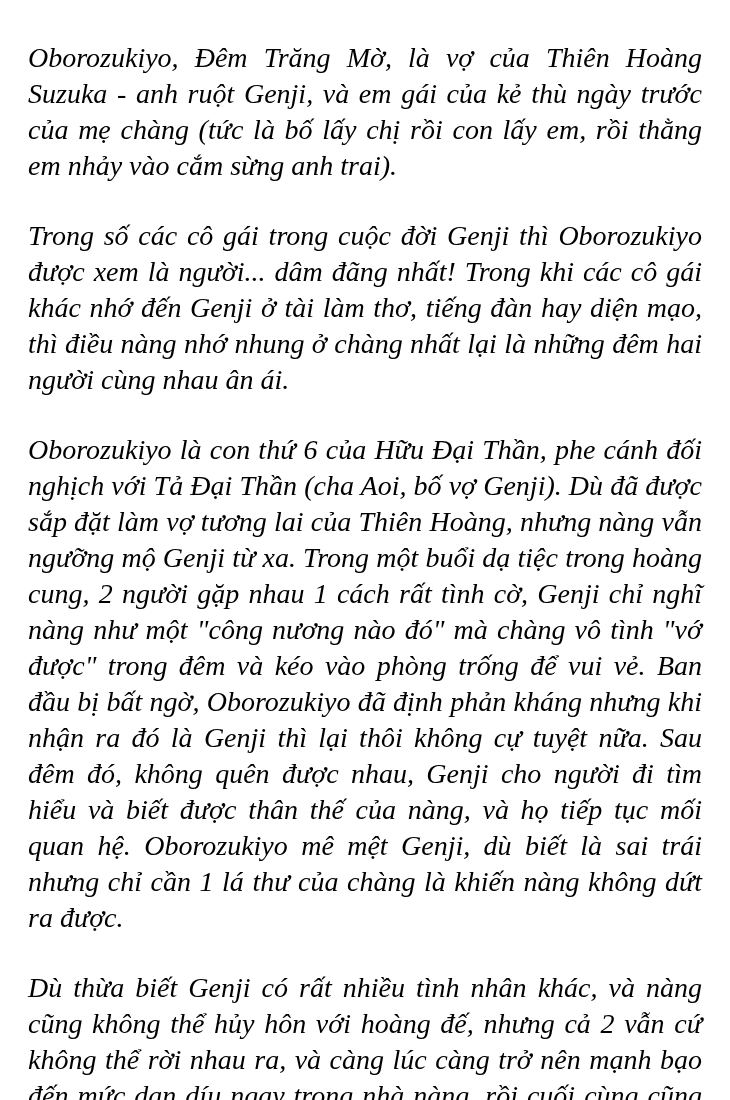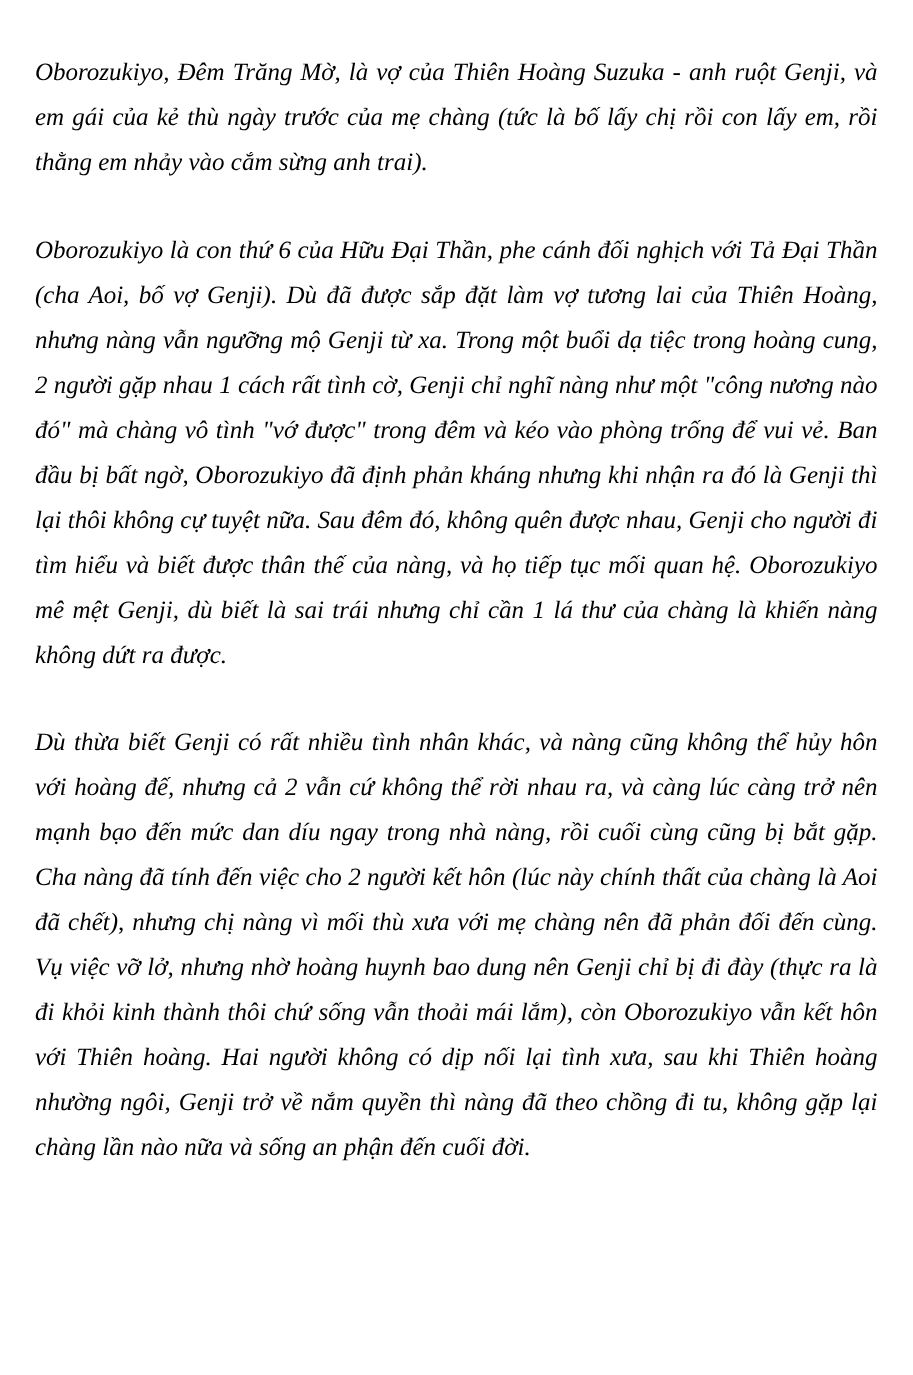--- a/index.html
+++ b/index.html
@@ -12,30 +12,31 @@
     height: 1100px;
     box-sizing: border-box;
     background: #ffffff;
     padding: 40px 28px 0 28px;
     overflow: hidden;
   }
   .doc-text p {
     margin: 0 0 34px 0;
     font-family: "Liberation Serif", "DejaVu Serif", serif;
     font-style: italic;
-    font-size: 20px;
+    font-size: 28px;
     line-height: 36px;
     color: #000000;
     text-align: justify;
     text-justify: inter-word;
     letter-spacing: 0px;
   }
 </style>
 </head>
 <body>
 
 <div class="page">
   <div class="doc-text">
     <p>Oborozukiyo, Đêm Trăng Mờ, là vợ của Thiên Hoàng Suzuka - anh ruột Genji, và em gái của kẻ thù ngày trước của mẹ chàng (tức là bố lấy chị rồi con lấy em, rồi thằng em nhảy vào cắm sừng anh trai).</p>
+    <p>Trong số các cô gái trong cuộc đời Genji thì Oborozukiyo được xem là người... dâm đãng nhất! Trong khi các cô gái khác nhớ đến Genji ở tài làm thơ, tiếng đàn hay diện mạo, thì điều nàng nhớ nhung ở chàng nhất lại là những đêm hai người cùng nhau ân ái.</p>
     <p>Oborozukiyo là con thứ 6 của Hữu Đại Thần, phe cánh đối nghịch với Tả Đại Thần (cha Aoi, bố vợ Genji). Dù đã được sắp đặt làm vợ tương lai của Thiên Hoàng, nhưng nàng vẫn ngưỡng mộ Genji từ xa. Trong một buổi dạ tiệc trong hoàng cung, 2 người gặp nhau 1 cách rất tình cờ, Genji chỉ nghĩ nàng như một "công nương nào đó" mà chàng vô tình "vớ được" trong đêm và kéo vào phòng trống để vui vẻ. Ban đầu bị bất ngờ, Oborozukiyo đã định phản kháng nhưng khi nhận ra đó là Genji thì lại thôi không cự tuyệt nữa. Sau đêm đó, không quên được nhau, Genji cho người đi tìm hiểu và biết được thân thế của nàng, và họ tiếp tục mối quan hệ. Oborozukiyo mê mệt Genji, dù biết là sai trái nhưng chỉ cần 1 lá thư của chàng là khiến nàng không dứt ra được.</p>
     <p>Dù thừa biết Genji có rất nhiều tình nhân khác, và nàng cũng không thể hủy hôn với hoàng đế, nhưng cả 2 vẫn cứ không thể rời nhau ra, và càng lúc càng trở nên mạnh bạo đến mức dan díu ngay trong nhà nàng, rồi cuối cùng cũng bị bắt gặp. Cha nàng đã tính đến việc cho 2 người kết hôn (lúc này chính thất của chàng là Aoi đã chết), nhưng chị nàng vì mối thù xưa với mẹ chàng nên đã phản đối đến cùng. Vụ việc vỡ lở, nhưng nhờ hoàng huynh bao dung nên Genji chỉ bị đi đày (thực ra là đi khỏi kinh thành thôi chứ sống vẫn thoải mái lắm), còn Oborozukiyo vẫn kết hôn với Thiên hoàng. Hai người không có dịp nối lại tình xưa, sau khi Thiên hoàng nhường ngôi, Genji trở về nắm quyền thì nàng đã theo chồng đi tu, không gặp lại chàng lần nào nữa và sống an phận đến cuối đời.</p>
   </div>
 </div>
 
 </body></html>

